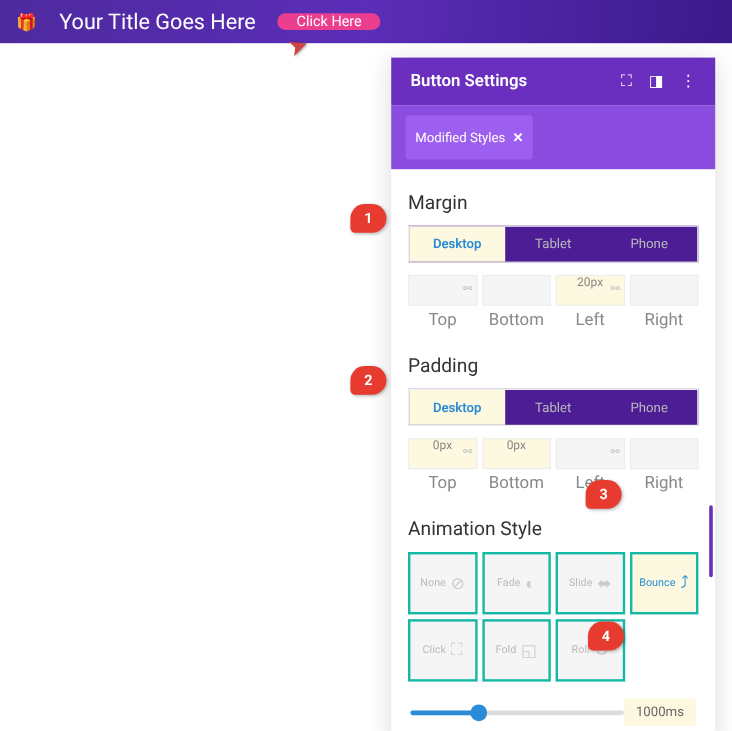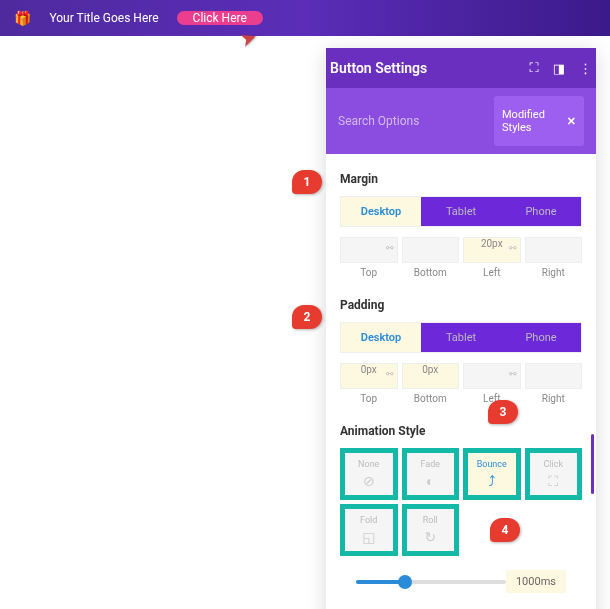--- a/index.html
+++ b/index.html
@@ -1,50 +1,50 @@
 <!DOCTYPE html>
 <html><head>
 <meta charset="utf-8">
 <style>
 *{margin:0;padding:0;box-sizing:border-box;font-family:-apple-system,BlinkMacSystemFont,"Segoe UI",Roboto,sans-serif}
 body{background:#fff;width:610px;height:609px;position:relative;overflow:hidden}
 .topbar{height:36px;background:linear-gradient(90deg,#4e2a9e 0%,#5b2db8 50%,#3b1a8a 100%);display:flex;align-items:center;padding:0 14px;gap:18px}
 .gift{color:#e85aa0;font-size:14px}
-.title{color:#fff;font-size:12px}
+.title{color:#fff;font-size:18px}
 .cta{background:#ec3e8f;color:#fff;font-size:12px;padding:0 16px;border-radius:16px;border:none;cursor:pointer}
 .arrow1{position:absolute;top:26px;left:240px;font-size:20px;color:#c44;transform:rotate(-20deg);text-shadow:1px 1px 2px rgba(0,0,0,.3)}
 .panel{position:absolute;top:48px;right:14px;width:270px;background:#fff;box-shadow:0 4px 20px rgba(0,0,0,.15);display:flex;flex-direction:column}
-.phead{background:#6b2fbf;color:#fff;padding:12px 4px;display:flex;align-items:flex-end;justify-content:space-between}
+.phead{background:#6b2fbf;color:#fff;padding:12px 16px;display:flex;align-items:flex-end;justify-content:space-between}
 .phead-title{font-size:14px;font-weight:600}
 .phead-icons{display:flex;gap:14px;align-items:center}
 .phead-icons span{font-size:13px;cursor:pointer}
 .psearch{background:#8a4de0;padding:8px 12px;display:flex;align-items:center;justify-content:space-between}
 .psearch input{background:transparent;border:none;color:#d4baf5;font-size:12px;outline:none;flex:1}
 .psearch input::placeholder{color:#d4baf5}
 .mod-badge{background:#9d5ff0;color:#fff;font-size:11px;padding:12px 8px;border-radius:3px;display:flex;align-items:center;gap:6px}
 .mod-badge .x{font-weight:bold;cursor:pointer}
 .pbody{padding:14px;overflow-y:auto;flex:1;position:relative}
-.sect-label{font-size:12px;font-weight:700;color:#333;margin-bottom:10px;margin-top:4px}
-.tabs{display:flex;background:#6d28d9;border:1px solid #eee;margin-bottom:10px}
+.sect-label{font-size:16px;font-weight:400;color:#333;margin-bottom:10px;margin-top:4px}
+.tabs{display:flex;background:#4c1d95;border:1px solid #eee;margin-bottom:10px}
 .tab{flex:1;text-align:center;font-size:11px;padding:8px 0;color:#bbb;cursor:pointer}
 .tab.active{color:#2a8cd8;font-weight:600;background:#fdf8e0}
 .spacing{display:flex;gap:4px;margin-bottom:20px}
 .spcol{flex:1;display:flex;flex-direction:column;align-items:center;gap:4px}
 .spinput{width:100%;height:26px;background:#f5f5f5;border:1px solid #eee;font-size:10px;text-align:center;color:#888;position:relative}
 .spinput.hl{background:#fdf8e0}
 .spinput .link{position:absolute;right:3px;top:5px;font-size:9px;color:#bbb}
-.splabel{font-size:10px;color:#888}
+.splabel{font-size:14px;color:#888}
 .anim-grid{display:grid;grid-template-columns:repeat(4,1fr);gap:4px;margin-bottom:14px}
-.anim-item{background:#f5f5f5;border:5px solid #14b8a6;height:52px;display:flex;flex-direction:column;align-items:center;justify-content:center;gap:4px;cursor:pointer}
+.anim-item{background:#f5f5f5;border:2px solid #14b8a6;height:52px;display:flex;align-items:center;justify-content:center;gap:4px;cursor:pointer}
 .anim-item.sel{background:#fdf8e0}
 .anim-label{font-size:9px;color:#bbb}
 .anim-item.sel .anim-label{color:#2a8cd8;font-weight:400}
 .anim-icon{font-size:14px;color:#ccc}
 .anim-item.sel .anim-icon{color:#2a8cd8}
-.slider-row{display:flex;align-items:center;margin:14px 16px 18px}
+.slider-row{display:flex;align-items:center;margin:14px 2px 18px}
 .slider{flex:1;height:4px;background:#ddd;position:relative;border-radius:2px}
 .slider-fill{position:absolute;left:0;top:0;height:100%;width:30%;background:#2a8cd8;border-radius:2px}
 .slider-thumb{position:absolute;left:28%;top:-5px;width:14px;height:14px;background:#2a8cd8;border-radius:50%;cursor:pointer}
 .slider-val{background:#fdf8e0;font-size:11px;padding:5px 10px;color:#666;min-width:56px;text-align:center}
 .num-badge{position:absolute;width:30px;height:24px;background:#e63b2e;border-radius:12px 12px 12px 4px;color:#fff;font-size:12px;font-weight:bold;display:flex;align-items:center;justify-content:center;box-shadow:1px 1px 3px rgba(0,0,0,.3);z-index:10}
 .scroll-ind{position:absolute;right:2px;top:280px;width:3px;height:60px;background:#6b2fbf;border-radius:2px}
 </style>
 </head>
 <body>
 
@@ -58,21 +58,20 @@
 <div class="panel">
   <div class="phead">
     <span class="phead-title">Button Settings</span>
     <div class="phead-icons">
       <span>⛶</span>
       <span>◨</span>
       <span>⋮</span>
     </div>
   </div>
   <div class="psearch">
-    <input placeholder="Search Options" style="">
     <div class="mod-badge">
       <span>Modified Styles</span>
       <span class="x">✕</span>
     </div>
   </div>
 
   <div class="pbody">
     <div class="sect-label">Margin</div>
     <div class="tabs">
       <div class="tab active">Desktop</div>
@@ -126,20 +125,24 @@
     <div class="sect-label">Animation Style</div>
     <div class="anim-grid">
       <div class="anim-item">
           <div class="anim-label">None</div>
           <div class="anim-icon">⊘</div>
         </div>
       <div class="anim-item">
           <div class="anim-label">Fade</div>
           <div class="anim-icon">◐</div>
         </div>
+      <div class="anim-item">
+          <div class="anim-label">Slide</div>
+          <div class="anim-icon">⬌</div>
+        </div>
       <div class="anim-item sel">
           <div class="anim-label">Bounce</div>
           <div class="anim-icon">⤴</div>
         </div>
       <div class="anim-item">
           <div class="anim-label">Click</div>
           <div class="anim-icon">⛶</div>
         </div>
       <div class="anim-item">
           <div class="anim-label">Fold</div>

